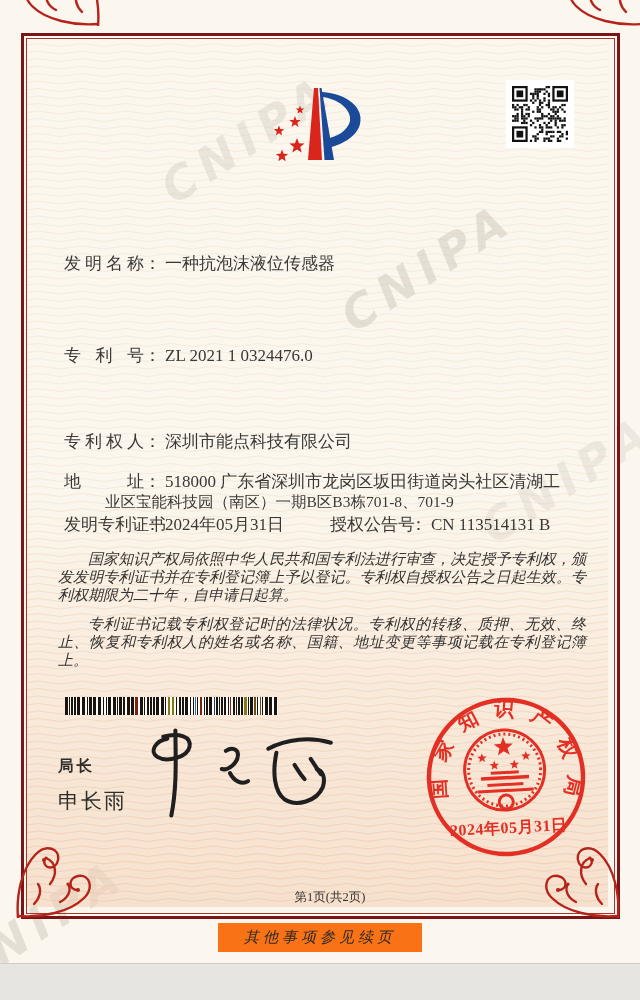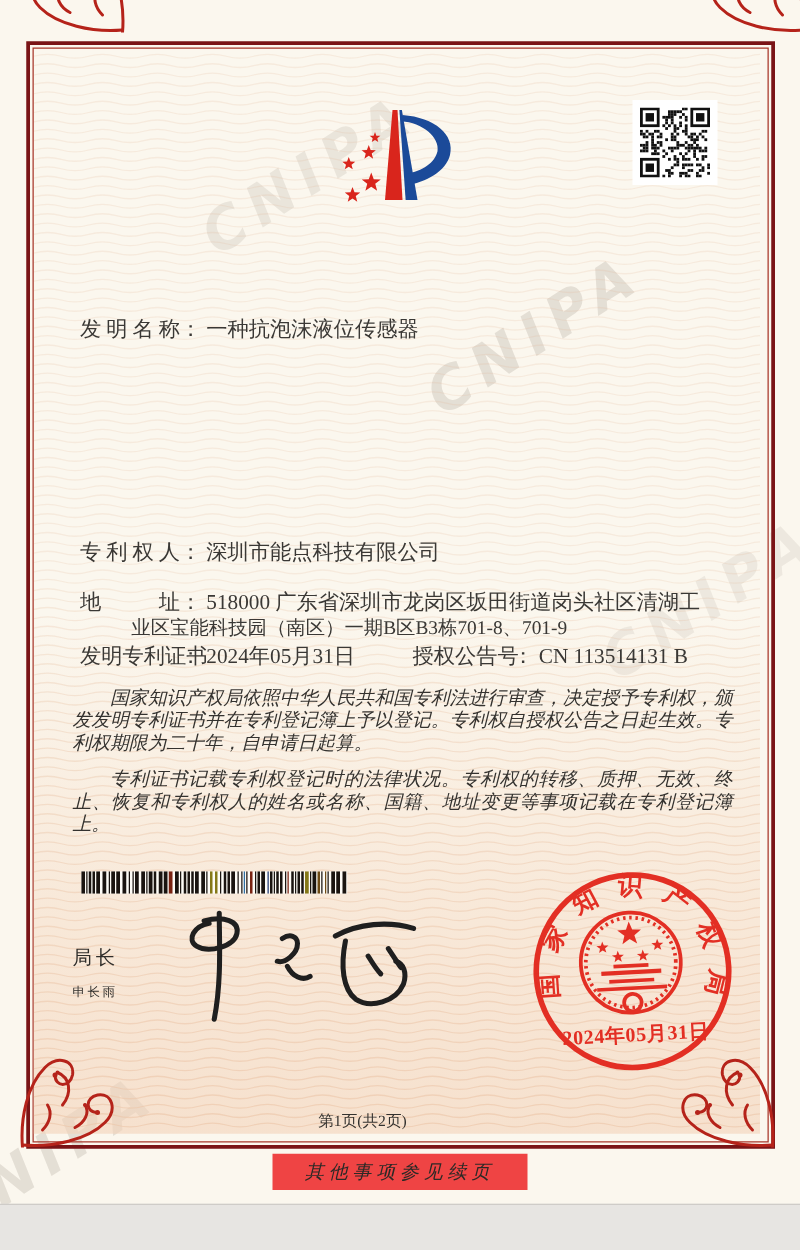--- a/index.html
+++ b/index.html
@@ -24,29 +24,29 @@
   .qr-box svg{position:absolute;left:6px;top:6px;}
   .title{position:absolute;left:0;top:166px;width:640px;text-align:center;
          font-size:32px;font-weight:bold;letter-spacing:14px;text-indent:14px;color:#141414;}
   .row{position:absolute;left:64px;width:550px;font-size:17px;color:#3a3835;white-space:nowrap;}
   .lab{display:inline-block;width:80px;text-align:justify;text-align-last:justify;vertical-align:bottom;}
   .val{padding-left:4px;}
   .addr2{position:absolute;left:105px;font-size:15.5px;color:#3a3835;white-space:nowrap;}
   .pair2{position:absolute;left:266px;top:0;}
   .para{position:absolute;left:58px;width:528px;font-size:15px;line-height:18px;
         text-align:justify;text-indent:2em;color:#34322f;font-style:italic;}
-  .sig-title{position:absolute;left:58px;top:756px;font-size:15.5px;color:#2f2d2a;letter-spacing:3px;}
-  .sig-name{position:absolute;left:58px;top:787px;font-size:10px;color:#2f2d2a;letter-spacing:2px;}
+  .sig-title{position:absolute;left:58px;top:756px;font-size:15.5px;color:#2f2d2a;letter-spacing:3px;font-weight:bold;}
+  .sig-name{position:absolute;left:58px;top:787px;font-size:21px;color:#2f2d2a;letter-spacing:2px;}
   .signature{position:absolute;left:133px;top:724px;}
   .barcode{position:absolute;left:65px;top:697px;}
   .seal{position:absolute;left:420px;top:692px;opacity:0.95;}
   .page-no{position:absolute;left:0;top:889px;width:580px;text-align:center;
-           font-size:12.5px;color:#33312e;}
+           font-size:12.5px;color:#33312e;padding-left:40px;}
   .footer-note{position:absolute;left:50%;top:923px;transform:translateX(-50%);
-           background:#ef4444;padding:5px 26px;font-size:15px;letter-spacing:4px;
+           background:#f97316;padding:5px 26px;font-size:15px;letter-spacing:4px;
            font-style:italic;color:#2b2926;white-space:nowrap;}
   .flourish{position:absolute;pointer-events:none;}
 </style>
 </head>
 <body>
 
 <div class="stage">
 
   <div class="wm" style="left:-130px;top:-38px;">CNIPA</div>
   <div class="wm" style="left:150px;top:112px;opacity:.75;">CNIPA</div>
@@ -374,20 +374,23 @@
       </g>
     <polygon points="46,4 50,4 54,76 40,76" fill="#d9251c"></polygon>
     <polygon points="51.5,4 53.5,4 66,76 56.5,76" fill="#1b4a99"></polygon>
     <path d="M54,8 C80,10 96,24 92,40 C89,53 72,62 58,64 L57,55 C70,53 80,46 82,37 C84,26 70,14 53,13 Z" fill="#1b4a99"></path>
   </svg>
 
 
   <div class="row" style="top:252px">
     <span class="lab">发明名称</span><span>：</span><span class="val">一种抗泡沫液位传感器</span>
   </div>
+  <div class="row" style="top:344px">
+    <span class="lab">专利号</span><span>：</span><span class="val">ZL 2021 1 0324476.0</span>
+  </div>
   <div class="row" style="top:430px">
     <span class="lab">专利权人</span><span>：</span><span class="val">深圳市能点科技有限公司</span>
   </div>
   <div class="row" style="top:470px">
     <span class="lab">地址</span><span>：</span><span class="val">518000 广东省深圳市龙岗区坂田街道岗头社区清湖工</span>
   </div>
   <div class="addr2" style="top:492px">业区宝能科技园（南区）一期B区B3栋701-8、701-9</div>
   <div class="row" style="top:513px">
     <span class="lab">发明专利证书</span><span>：</span><span class="val">2024年05月31日</span>
     <span class="pair2">

